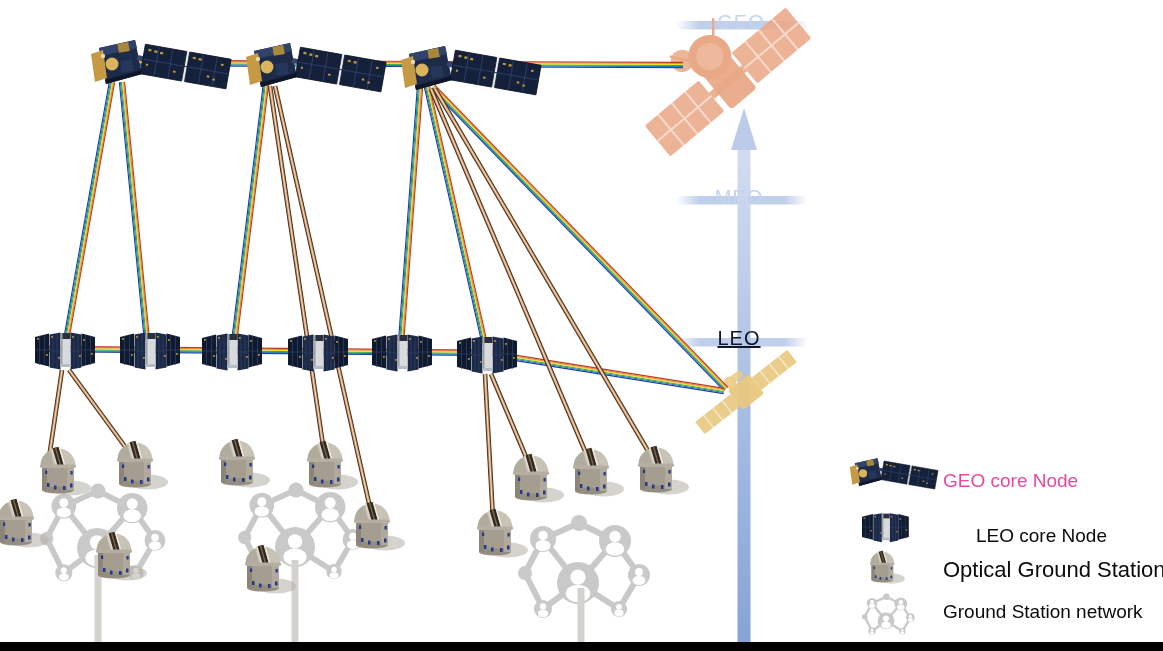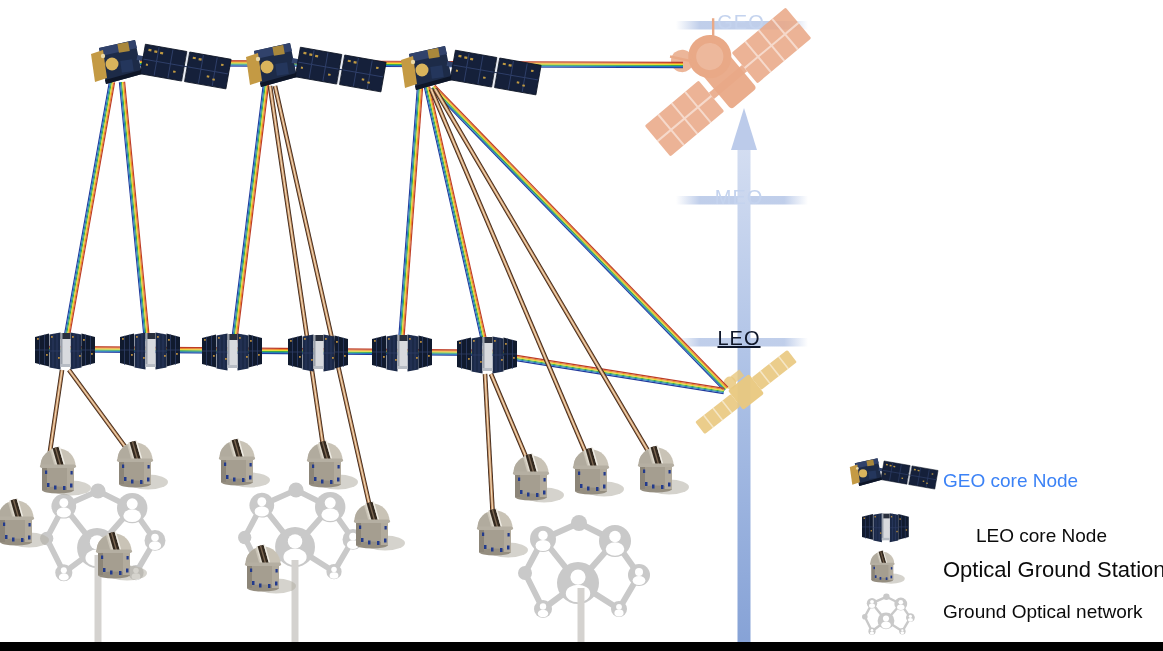--- a/index.html
+++ b/index.html
@@ -332,19 +332,19 @@
         <use href="#sym-leosat" transform="translate(862,509) scale(0.78)"></use>
         <use href="#sym-ogs" transform="translate(866,544) scale(0.68)"></use>
         <use href="#sym-network" transform="translate(856,592) scale(0.4)"></use>
       </g>
   </svg>
 
   <div class="orbit-label light" style="left: 741px; top: 12px;">GEO</div>
   <div class="orbit-label light" style="left: 739px; top: 187px;">MEO</div>
   <div class="orbit-label dark" style="left: 739px; top: 328px;">LEO</div>
 
-  <div class="legend-label" style="left: 943px; top: 470px; font-size: 19px; color: #3b82f6;">GEO core Node</div>
+  <div class="legend-label" style="left: 943px; top: 470px; font-size: 19px; color: #ec4899;">GEO core Node</div>
   <div class="legend-label" style="left: 976px; top: 525px; font-size: 19px; color: rgb(11, 11, 11);">LEO core Node</div>
   <div class="legend-label" style="left: 943px; top: 557px; font-size: 22px; color: rgb(11, 11, 11);">Optical Ground Station</div>
-  <div class="legend-label" style="left: 943px; top: 601px; font-size: 19px; color: rgb(11, 11, 11);">Ground Optical network</div>
+  <div class="legend-label" style="left: 943px; top: 601px; font-size: 19px; color: rgb(11, 11, 11);">Ground Station network</div>
 
   <div class="bottom-bar" style="top: 642px; height: 9px; background: rgb(0, 0, 0);"></div>
 </div>
 
 </body></html>

